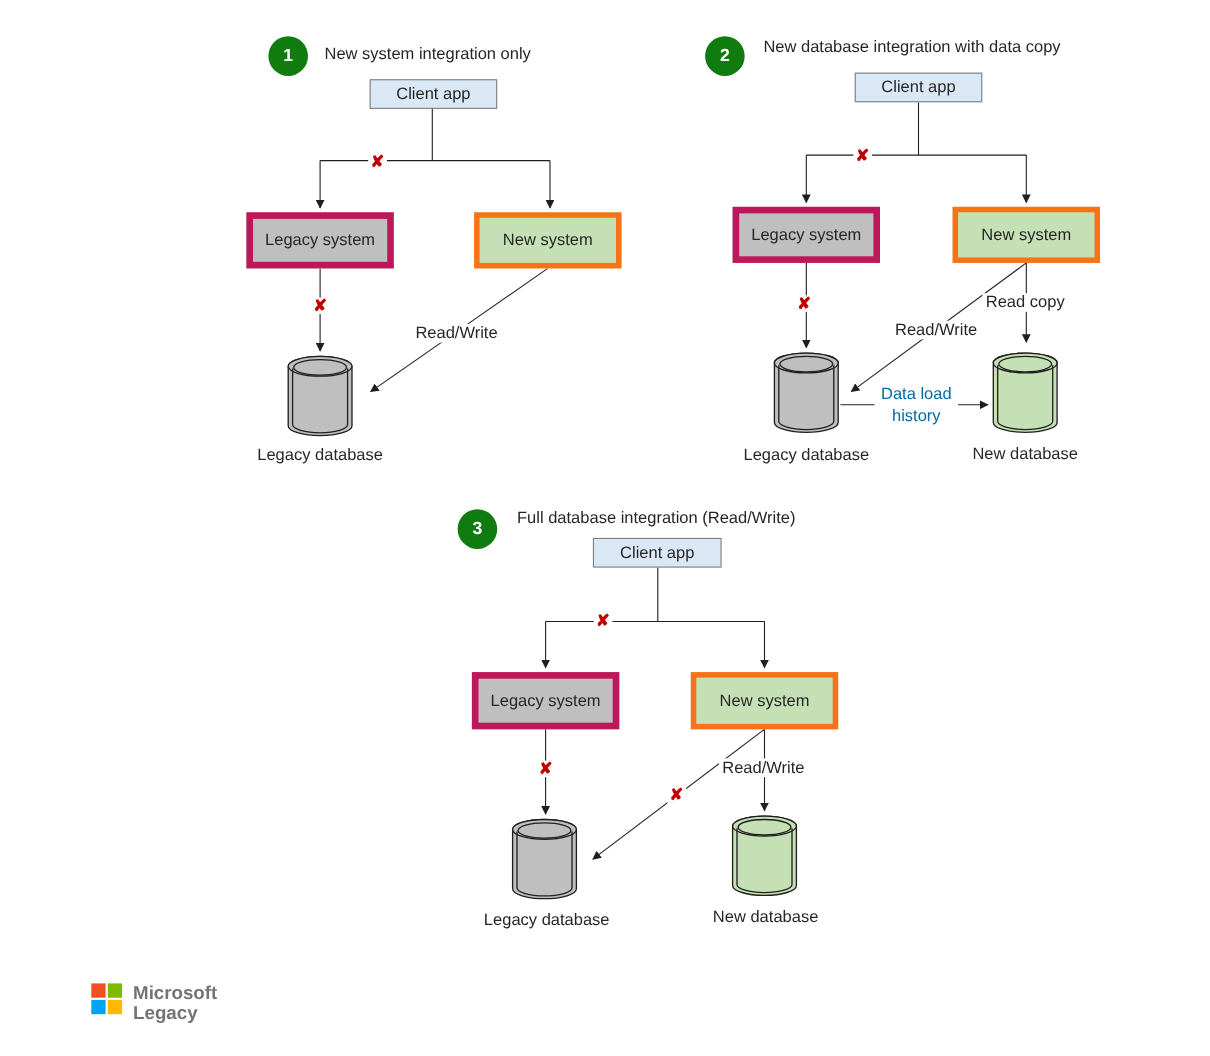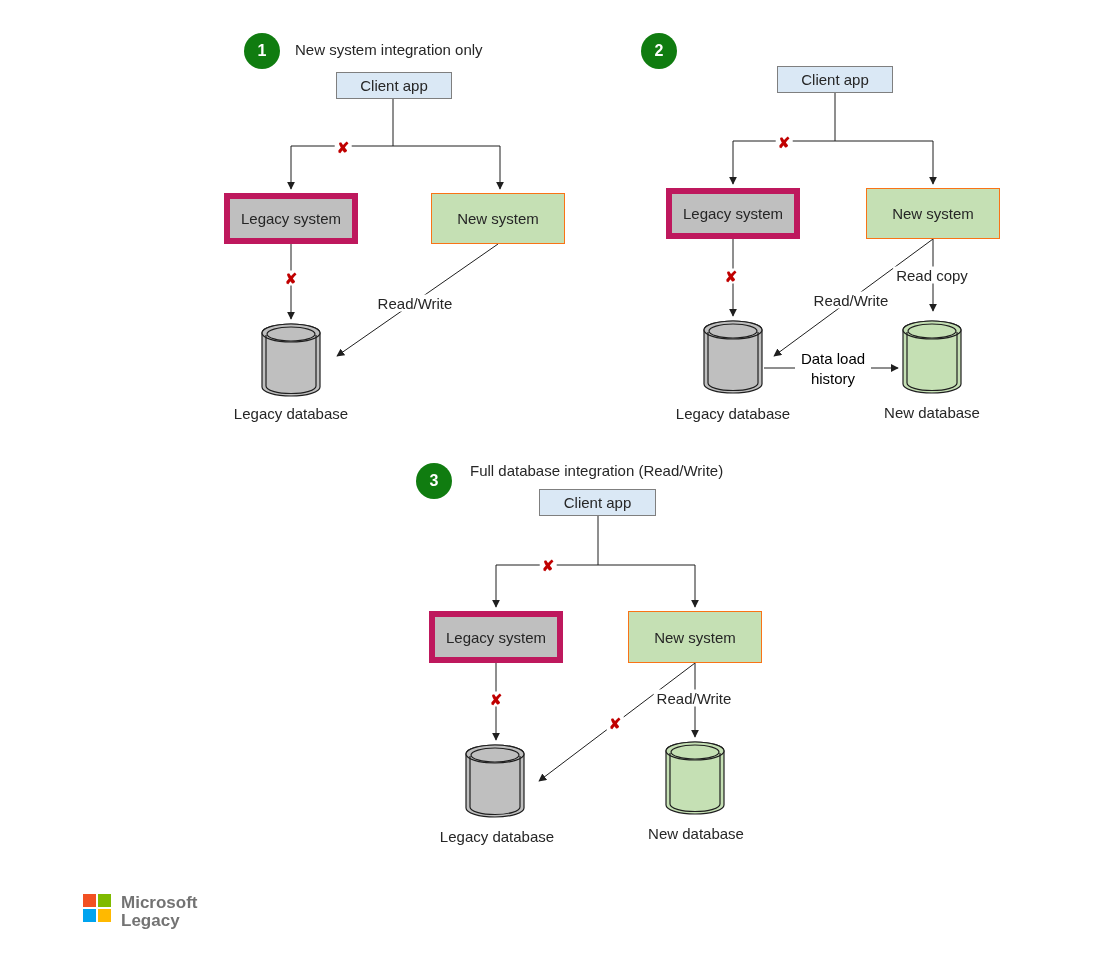--- a/index.html
+++ b/index.html
@@ -11,27 +11,27 @@
   .cyl-green{fill:#c5e0b4;stroke:#1f1f1f;stroke-width:1.2;}
   .abs{position:absolute;z-index:2;}
   .badge{width:36px;height:36px;border-radius:50%;background:#107c10;color:#ffffff;
          display:flex;align-items:center;justify-content:center;
          font-size:16px;font-weight:bold;}
   .ptitle{font-size:15px;white-space:nowrap;color:#262626;}
   .node{display:flex;align-items:center;justify-content:center;font-size:15px;
         box-sizing:border-box;white-space:nowrap;}
   .client{background:#dae8f5;border:1px solid #7f7f7f;}
   .legacy{background:#bfbfbf;border:6px solid #be185d;}
-  .newsys{background:#c5e0b4;border:1px solid #f97316;}
+  .newsys{background:#c5e0b4;border:5px solid #f97316;}
   .xmark{color:#c00000;font-size:15px;font-weight:bold;background:#ffffff;
          padding:0 2px;line-height:1;transform:translate(-50%,-50%);z-index:3;}
   .edgelabel{font-size:15px;background:#ffffff;padding:0 3px;white-space:nowrap;
              transform:translate(-50%,-50%);color:#262626;z-index:3;}
   .wraplabel{font-size:15px;background:#ffffff;text-align:center;width:76px;
-             transform:translateX(-50%);line-height:1.3;color:#000000;z-index:3;}
+             transform:translateX(-50%);line-height:1.3;color:#0369a1;z-index:3;}
   .dblabel{font-size:15px;white-space:nowrap;transform:translateX(-50%);color:#262626;}
   .logo{display:flex;gap:10px;}
   .logo-grid{display:grid;grid-template-columns:13px 13px;grid-template-rows:13px 13px;gap:2px;}
   .sq{width:13px;height:13px;}
   .sq-red{background:#f25022;}  .sq-green{background:#7fba00;}
   .sq-blue{background:#00a4ef;} .sq-yellow{background:#ffb900;}
   .logo-text{font-size:17px;font-weight:600;color:#737373;line-height:18px;}
 </style>
 </head>
 <body>
@@ -95,20 +95,21 @@
   <div class="abs node legacy" style="left:224px;top:193px;width:134px;height:51px;">Legacy system</div>
   <div class="abs node newsys" style="left:431px;top:193px;width:134px;height:51px;">New system</div>
 
   <div class="abs xmark" style="left:343px;top:147px;">✘</div>
   <div class="abs xmark" style="left:291px;top:278px;">✘</div>
 
   <div class="abs edgelabel" style="left:415px;top:303px;">Read/Write</div>
   <div class="abs dblabel" style="left:291px;top:405px;">Legacy database</div>
 
   <div class="abs badge" style="left:641px;top:33px;">2</div>
+  <div class="abs ptitle" style="left:694px;top:34px;">New database integration with data copy</div>
 
   <div class="abs node client" style="left:777px;top:66px;width:116px;height:27px;">Client app</div>
   <div class="abs node legacy" style="left:666px;top:188px;width:134px;height:51px;">Legacy system</div>
   <div class="abs node newsys" style="left:866px;top:188px;width:134px;height:51px;">New system</div>
 
   <div class="abs xmark" style="left:784px;top:142px;">✘</div>
   <div class="abs xmark" style="left:731px;top:276px;">✘</div>
 
   <div class="abs edgelabel" style="left:932px;top:275px;">Read copy</div>
   <div class="abs edgelabel" style="left:851px;top:300px;">Read/Write</div>

